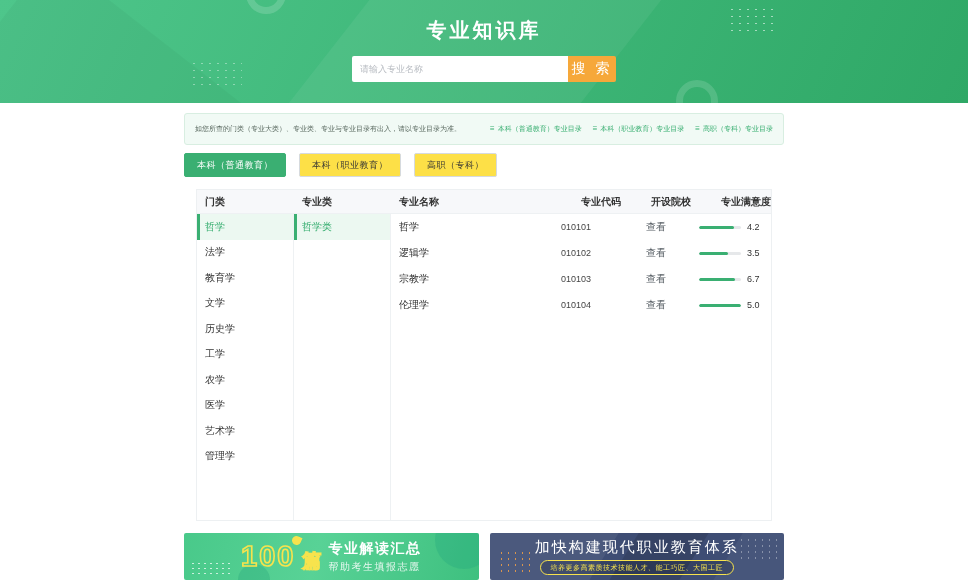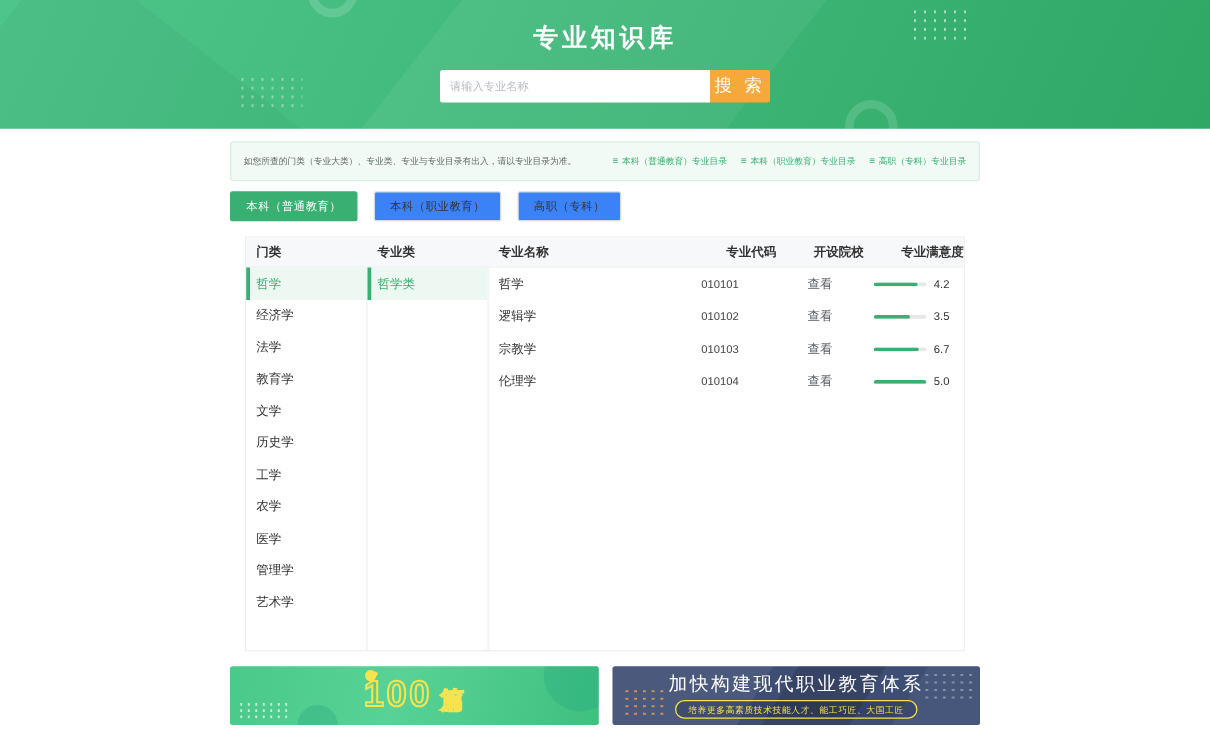--- a/index.html
+++ b/index.html
@@ -59,21 +59,21 @@
   }
   .notice-links { margin-left:auto; display:flex; gap:11px; }
   .notice-link { color:var(--accent); display:flex; align-items:center; gap:3px; cursor:pointer; }
   .notice-link-icon { font-size:8px; line-height:1; }
 
   
   .tabs { width:600px; margin:8px auto 0; display:flex; gap:13px; }
   .tab {
     height:24px; padding:0 12px; font-size:9px; font-family:inherit;
     display:flex; align-items:center; cursor:pointer;
-    background:#3b82f6; color:#333; border:1px solid #d6dade; border-radius:2px;
+    background:#fde047; color:#333; border:1px solid #d6dade; border-radius:2px;
     letter-spacing:.5px;
   }
   .tab.active { background:var(--accent); border-color:var(--accent); color:#fff; }
 
   
   .table {
     width:576px; margin:12px auto 0;
     border:1px solid #edf0f2; font-size:10px; background:#fff;
   }
   .thead {
@@ -210,30 +210,29 @@
     <div class="th">门类</div>
     <div class="th">专业类</div>
     <div class="th">专业名称</div>
     <div class="th center">专业代码</div>
     <div class="th center">开设院校</div>
     <div class="th center">专业满意度</div>
   </div>
   <div class="tbody">
     <div class="cat-col" id="cat-col">
         <div class="cat-item selected">哲学</div>
-        <div class="cat-item">经济学</div>
         <div class="cat-item">法学</div>
         <div class="cat-item">教育学</div>
         <div class="cat-item">文学</div>
         <div class="cat-item">历史学</div>
         <div class="cat-item">工学</div>
         <div class="cat-item">农学</div>
         <div class="cat-item">医学</div>
+        <div class="cat-item">艺术学</div>
         <div class="cat-item">管理学</div>
-        <div class="cat-item">艺术学</div>
       </div>
     <div class="sub-col" id="sub-col">
         <div class="cat-item selected">哲学类</div>
       </div>
     <div class="main-col" id="main-col">
         <div class="main-row">
           <div class="cell-name">哲学</div>
           <div class="cell-code">010101</div>
           <div class="cell-view">查看</div>
           <div class="cell-sat">
@@ -281,20 +280,24 @@
 </div>
 
 <div class="banners">
   <div class="banner banner-left">
     <div class="bl-circle1"></div>
     <div class="bl-circle2"></div>
     <div class="bl-leaf"></div>
     <div class="dots dots-banner-left"></div>
     <span class="bl-count">100</span>
     <span class="bl-unit">篇</span>
+    <span class="bl-text">
+      <div class="bl-title">专业解读汇总</div>
+      <div class="bl-sub">帮助考生填报志愿</div>
+    </span>
   </div>
   <div class="banner banner-right">
     <div class="br-shape1"></div>
     <div class="br-shape2"></div>
     <div class="br-shape3"></div>
     <div class="dots dots-banner-right-left"></div>
     <div class="dots dots-banner-right-tr"></div>
     <div class="br-title">加快构建现代职业教育体系</div>
     <div class="br-pill">培养更多高素质技术技能人才、能工巧匠、大国工匠</div>
   </div>

